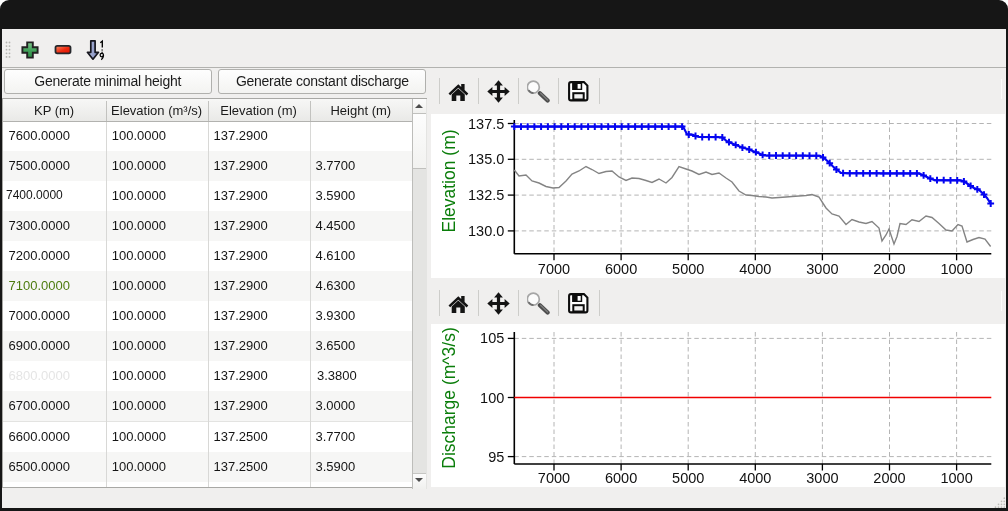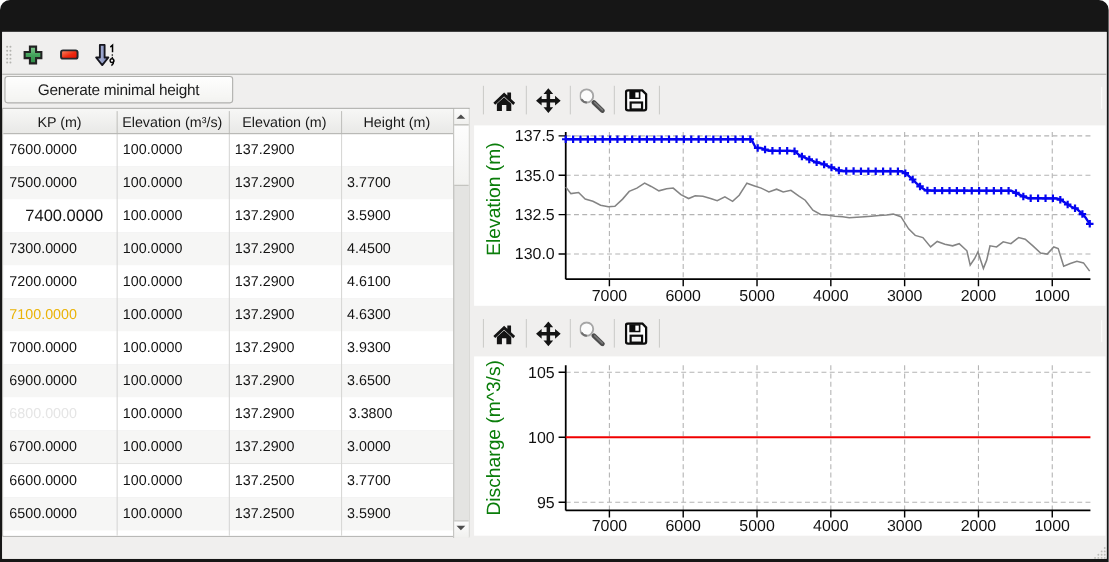--- a/index.html
+++ b/index.html
@@ -57,49 +57,50 @@
         </defs>
 <path d="M6.8,1.8 h4.3 v11.5 h3.4 L8.95,20.2 L3.4,13.3 h3.4 Z" fill="url(#gs)" stroke="#16161e" stroke-width="1.7" stroke-linejoin="round"></path>
 <path d="M16.3,3.8 L18.3,2.1 L18.3,8.4" fill="none" stroke="#000" stroke-width="1.35"></path>
 <rect x="17.5" y="10.4" width="1.25" height="1.25" fill="#111"></rect>
         <rect x="17.5" y="12.7" width="1.25" height="1.25" fill="#111"></rect>
 <circle cx="17.8" cy="16.1" r="1.7" fill="none" stroke="#000" stroke-width="1.25"></circle>
 <path d="M19.5,16.1 Q19.5,19.2 17.3,20.7" fill="none" stroke="#000" stroke-width="1.25"></path>
 </svg>
 
 <div style="position:absolute;left:3.5px;top:68.5px;width:208.5px;height:25px;background:linear-gradient(#fefefe,#f3f3f1);border:1px solid #b0b0ad;border-radius:3px;box-sizing:border-box;text-align:center;line-height:23px;font-size:14px;letter-spacing:-0.25px;color:#1c1c1c">Generate minimal height</div>
+<div style="position:absolute;left:218.3px;top:68.5px;width:208.2px;height:25px;background:linear-gradient(#fefefe,#f3f3f1);border:1px solid #b0b0ad;border-radius:3px;box-sizing:border-box;text-align:center;line-height:23px;font-size:14px;letter-spacing:-0.25px;color:#1c1c1c">Generate constant discharge</div>
 
 <div style="position:absolute;left:2px;top:98px;width:424.5px;height:390px;border:1px solid #a8a8a5;background:#fff;box-sizing:border-box"></div>
 <div style="position:absolute;left:2.5px;top:120.5px;width:409.6px;height:30.1px;background:#ffffff;border-bottom:1px solid #e3e3e1"></div>
 <div style="position:absolute;left:8.5px;top:127.5px;font-size:13px;color:#151515">7600.0000</div>
 <div style="position:absolute;left:111.7px;top:127.5px;font-size:13px;color:#151515">100.0000</div>
 <div style="position:absolute;left:213.5px;top:127.5px;font-size:13px;color:#151515">137.2900</div>
 <div style="position:absolute;left:315.5px;top:124px;font-size:13px;color:#ffffff">3.1000</div>
 <div style="position:absolute;left:2.5px;top:150.6px;width:409.6px;height:30.1px;background:#f6f6f5;border-bottom:1px solid #e3e3e1"></div>
 <div style="position:absolute;left:8.5px;top:157.6px;font-size:13px;color:#151515">7500.0000</div>
 <div style="position:absolute;left:111.7px;top:157.6px;font-size:13px;color:#151515">100.0000</div>
 <div style="position:absolute;left:213.5px;top:157.6px;font-size:13px;color:#151515">137.2900</div>
 <div style="position:absolute;left:315.5px;top:157.6px;font-size:13px;color:#151515">3.7700</div>
 <div style="position:absolute;left:2.5px;top:180.7px;width:409.6px;height:30.1px;background:#ffffff;border-bottom:1px solid #e3e3e1"></div>
-<div style="position:absolute;left:23px;top:187.7px;font-size:15px;color:#151515">7400.0000</div>
+<div style="position:absolute;left:6px;top:187.7px;font-size:12px;color:#151515">7400.0000</div>
 <div style="position:absolute;left:111.7px;top:187.7px;font-size:13px;color:#151515">100.0000</div>
 <div style="position:absolute;left:213.5px;top:187.7px;font-size:13px;color:#151515">137.2900</div>
 <div style="position:absolute;left:315.5px;top:187.7px;font-size:13px;color:#151515">3.5900</div>
 <div style="position:absolute;left:2.5px;top:210.8px;width:409.6px;height:30.1px;background:#f6f6f5;border-bottom:1px solid #e3e3e1"></div>
 <div style="position:absolute;left:8.5px;top:217.8px;font-size:13px;color:#151515">7300.0000</div>
 <div style="position:absolute;left:111.7px;top:217.8px;font-size:13px;color:#151515">100.0000</div>
 <div style="position:absolute;left:213.5px;top:217.8px;font-size:13px;color:#151515">137.2900</div>
 <div style="position:absolute;left:315.5px;top:217.8px;font-size:13px;color:#151515">4.4500</div>
 <div style="position:absolute;left:2.5px;top:240.9px;width:409.6px;height:30.1px;background:#ffffff;border-bottom:1px solid #e3e3e1"></div>
 <div style="position:absolute;left:8.5px;top:247.9px;font-size:13px;color:#151515">7200.0000</div>
 <div style="position:absolute;left:111.7px;top:247.9px;font-size:13px;color:#151515">100.0000</div>
 <div style="position:absolute;left:213.5px;top:247.9px;font-size:13px;color:#151515">137.2900</div>
 <div style="position:absolute;left:315.5px;top:247.9px;font-size:13px;color:#151515">4.6100</div>
 <div style="position:absolute;left:2.5px;top:271.0px;width:409.6px;height:30.1px;background:#f6f6f5;border-bottom:1px solid #e3e3e1"></div>
-<div style="position:absolute;left:8.5px;top:278.0px;font-size:13px;color:#eab308">7100.0000</div>
+<div style="position:absolute;left:8.5px;top:278.0px;font-size:13px;color:#4d7c0f">7100.0000</div>
 <div style="position:absolute;left:111.7px;top:278.0px;font-size:13px;color:#151515">100.0000</div>
 <div style="position:absolute;left:213.5px;top:278.0px;font-size:13px;color:#151515">137.2900</div>
 <div style="position:absolute;left:315.5px;top:278.0px;font-size:13px;color:#151515">4.6300</div>
 <div style="position:absolute;left:2.5px;top:301.1px;width:409.6px;height:30.1px;background:#ffffff;border-bottom:1px solid #e3e3e1"></div>
 <div style="position:absolute;left:8.5px;top:308.1px;font-size:13px;color:#151515">7000.0000</div>
 <div style="position:absolute;left:111.7px;top:308.1px;font-size:13px;color:#151515">100.0000</div>
 <div style="position:absolute;left:213.5px;top:308.1px;font-size:13px;color:#151515">137.2900</div>
 <div style="position:absolute;left:315.5px;top:308.1px;font-size:13px;color:#151515">3.9300</div>
 <div style="position:absolute;left:2.5px;top:331.2px;width:409.6px;height:30.1px;background:#f6f6f5;border-bottom:1px solid #e3e3e1"></div>
 <div style="position:absolute;left:8.5px;top:338.2px;font-size:13px;color:#151515">6900.0000</div>

